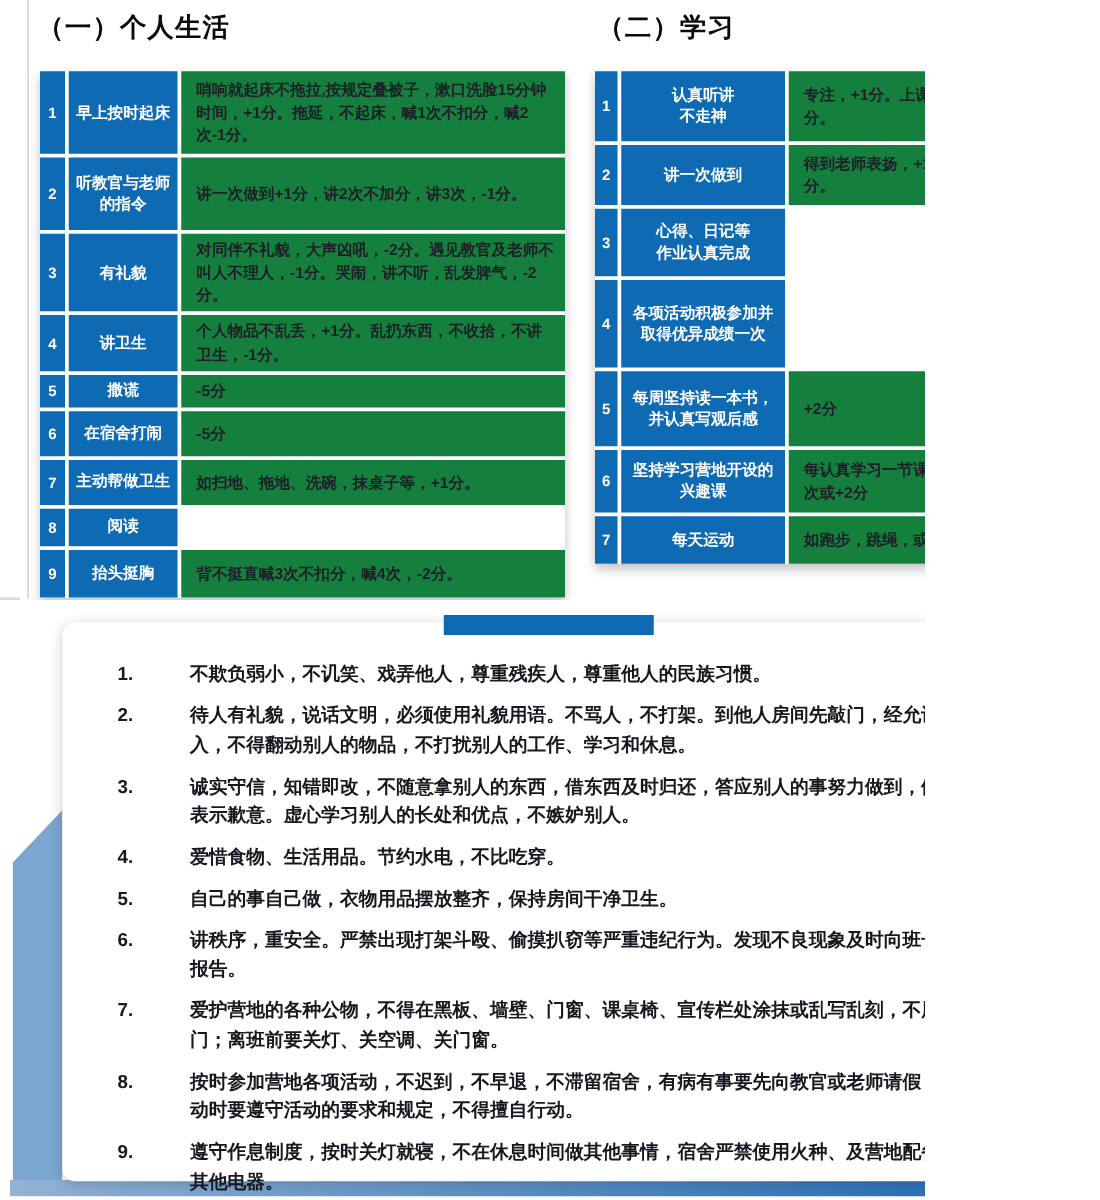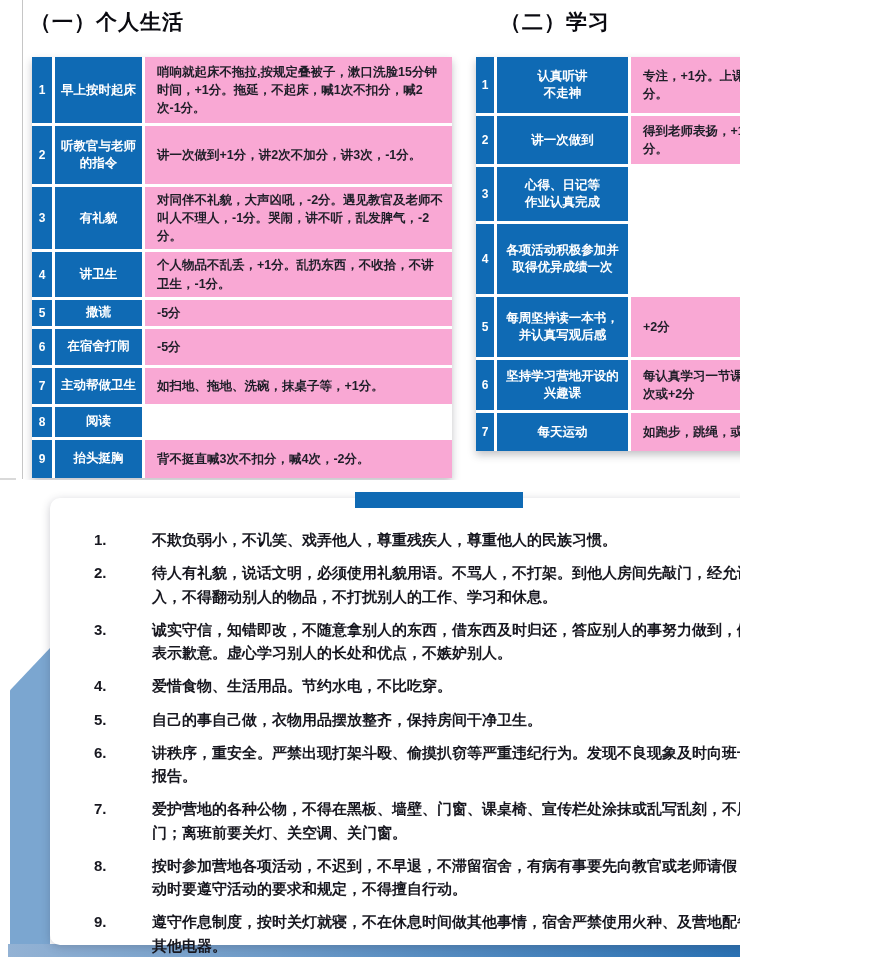--- a/index.html
+++ b/index.html
@@ -7,39 +7,39 @@
     position:relative;width:740px;height:960px;background:#ffffff;overflow:hidden;
     font-family:"Liberation Sans","DejaVu Sans",sans-serif;
   }
   
   .edge-line{position:absolute;width:1px;background:#c6c6c6;}
   .edge-left{left:22px;top:0;height:479px;}
   .edge-right{left:866px;top:4px;height:466px;}
   .edge-stub{position:absolute;left:0;top:478px;width:16px;height:9px;background:#d9d9d9;}
   .sec-title{position:absolute;top:8px;font-size:21px;font-weight:800;color:#0a0a10;letter-spacing:1px;white-space:nowrap;}
   .title-left{left:30px;}
-  .title-right{left:500px;text-align:right;}
+  .title-right{left:478px;text-align:right;}
 
   .score-table{position:absolute;top:57px;background:#ffffff;box-shadow:0 4px 8px rgba(40,40,55,.28);}
   .table-left{left:32px;width:420px;}
   .table-right{left:476px;width:386px;}
 
   .t-row{display:grid;column-gap:3px;margin-bottom:3px;background:#ffffff;}
   .t-row:last-of-type{margin-bottom:0;}
   .table-left  .t-row{grid-template-columns:20px 87px 1fr;}
   .table-right .t-row{grid-template-columns:18px 131px 1fr;}
 
   .cell-num,.cell-name{
     background:#0f6ab4;color:#ffffff;display:flex;align-items:center;justify-content:center;
     text-align:center;font-weight:700;
   }
   .cell-num{font-size:12px;}
   .cell-name{font-size:12.5px;line-height:1.35;padding:3px 2px;white-space:pre-line;}
   .cell-desc{
-    display:flex;align-items:center;background:#f9a8d4;
+    display:flex;align-items:center;background:#15803d;
     font-size:12.5px;font-weight:700;color:#1e1e28;line-height:1.45;padding:4px 8px 4px 12px;
   }
   
   .table-left  .t-row:nth-of-type(1){min-height:66px;}
   .table-left  .t-row:nth-of-type(2){min-height:58px;}
   .table-left  .t-row:nth-of-type(3){min-height:58px;}
   .table-left  .t-row:nth-of-type(4){min-height:34px;}
   .table-left  .t-row:nth-of-type(5){min-height:24px;}
   .table-left  .t-row:nth-of-type(6){min-height:36px;}
   .table-left  .t-row:nth-of-type(7){min-height:36px;}

